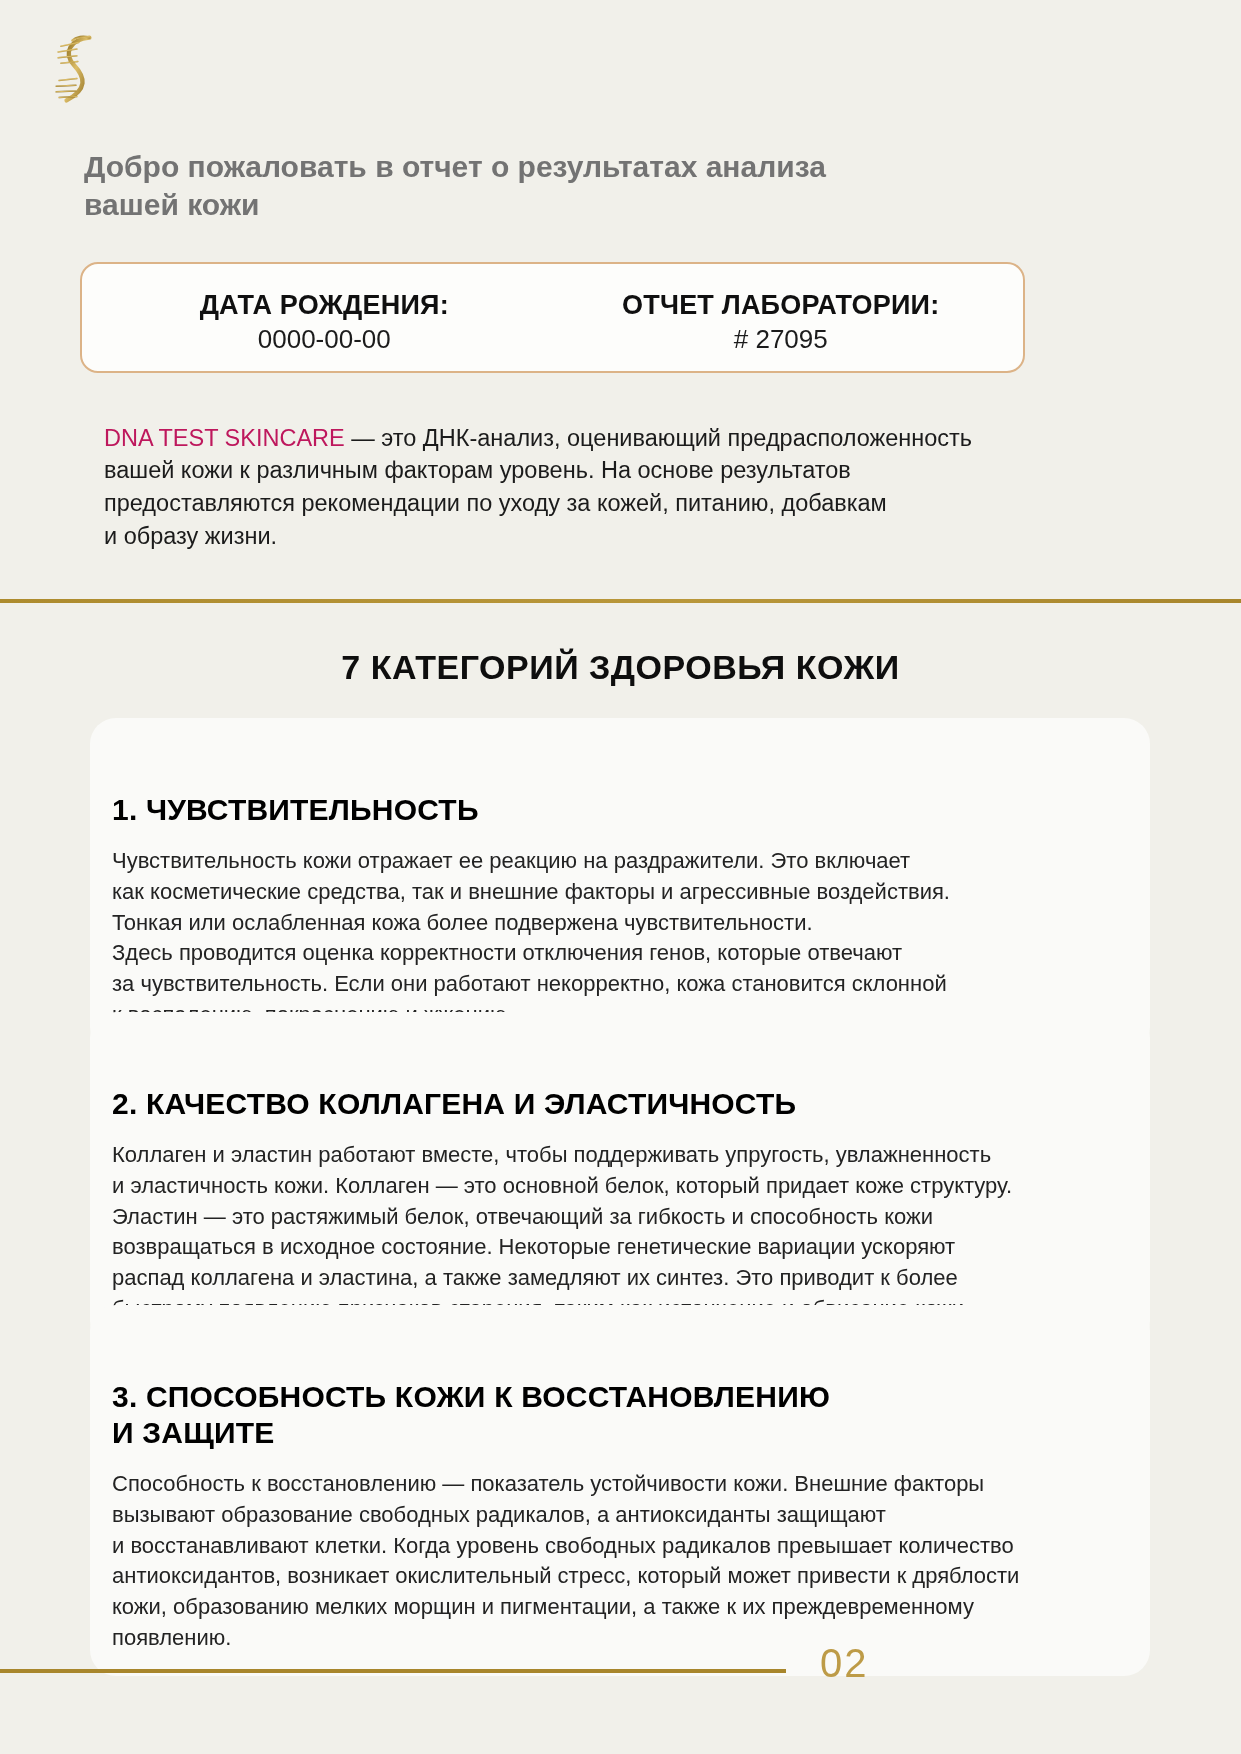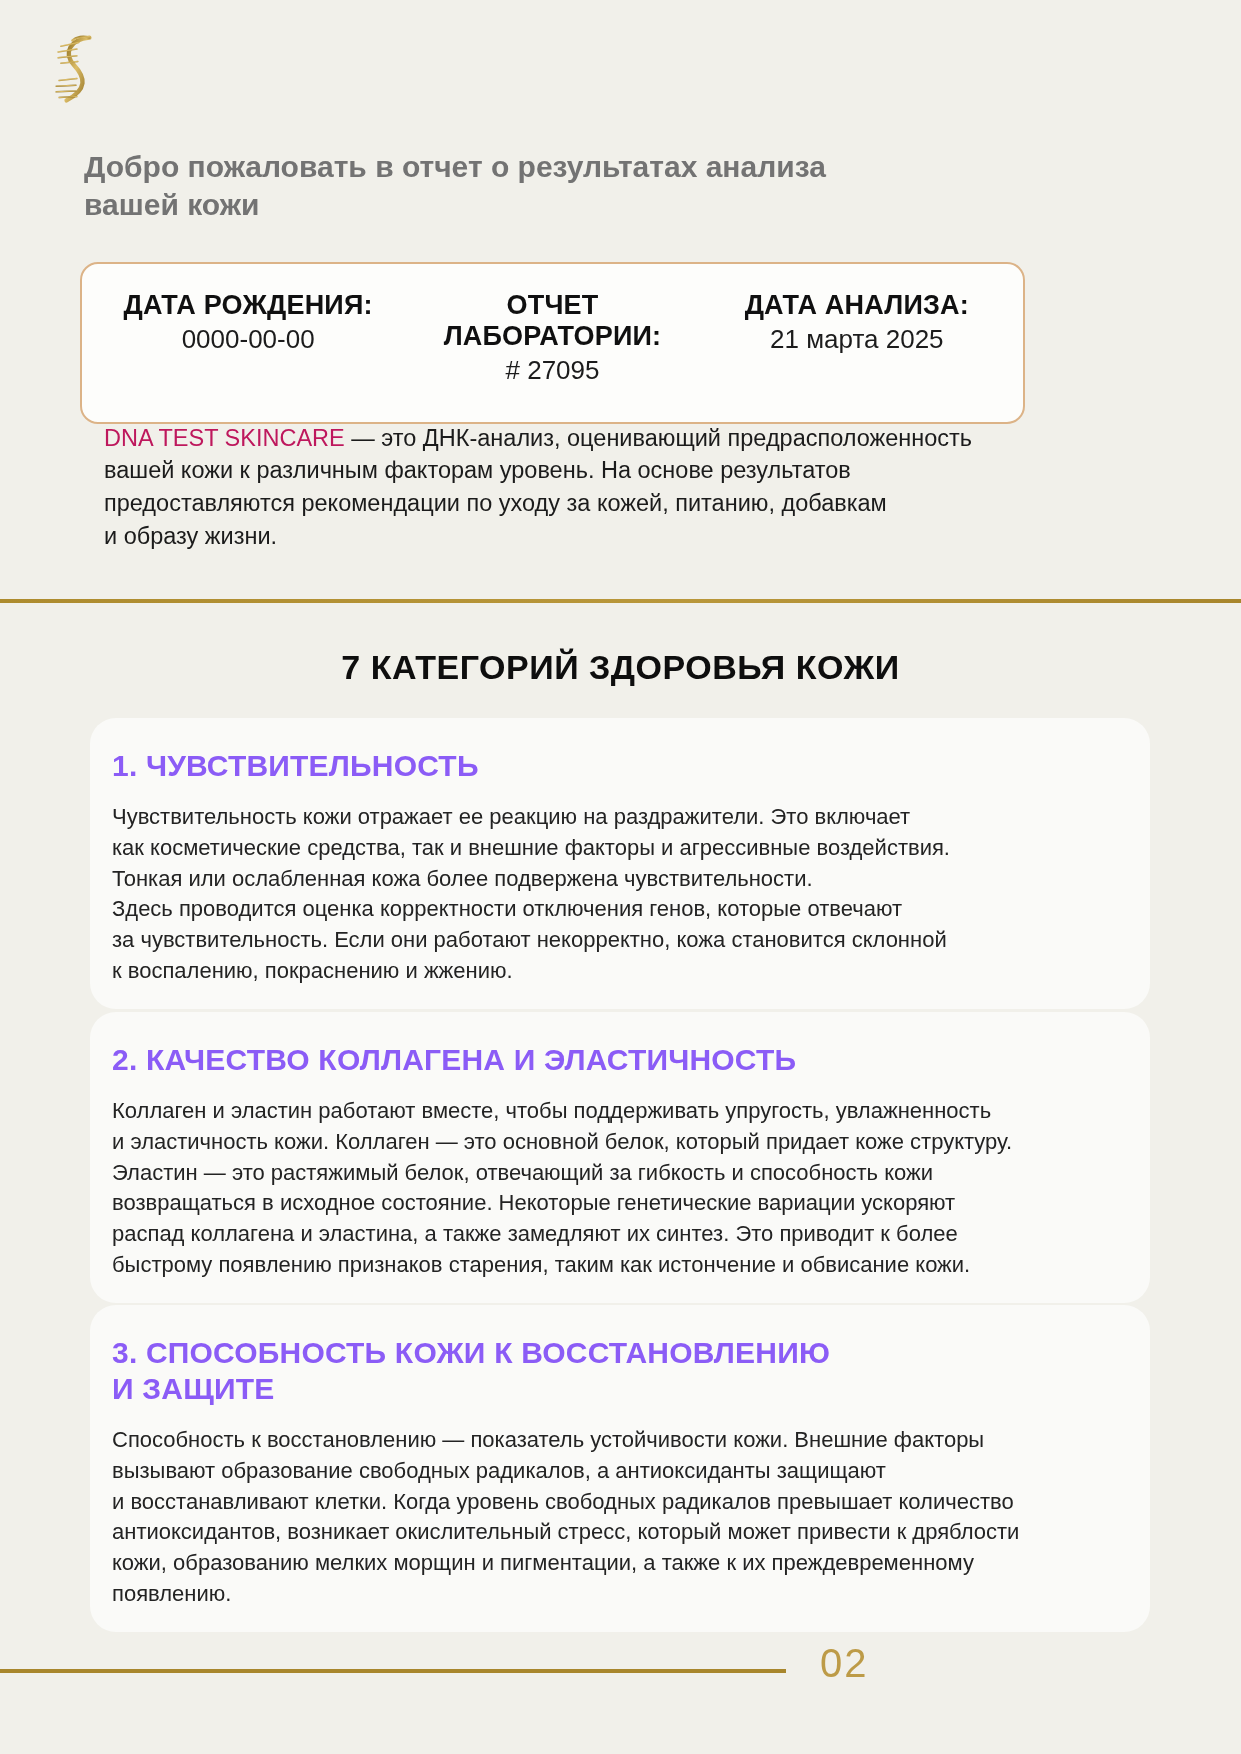--- a/index.html
+++ b/index.html
@@ -23,21 +23,21 @@
     font-size:30px;font-weight:700;line-height:1.28;color:#737373;
     white-space:pre-line;
   }
   .info-box{
     position:absolute;left:80px;top:262px;width:945px;
     box-sizing:border-box;
     background:#fdfdfb;
     border:2px solid #dcb387;
     border-radius:18px;
     display:flex;align-items:flex-start;
-    padding:26px 14px 36px 14px;
+    padding:26px 14px 16px 14px;
   }
   .info-field{flex:1;text-align:center;}
   .info-label{font-size:27px;font-weight:700;color:#101010;letter-spacing:0.2px;}
   .info-value{font-size:26px;font-weight:400;color:#1c1c1c;margin-top:3px;}
   .intro{
     position:absolute;left:104px;top:398px;width:965px;
     font-size:23.5px;line-height:1.4;color:#1b1b1b;
     white-space:pre-line;
   }
   .intro b{font-weight:400;color:#be185d;}
@@ -55,21 +55,21 @@
     box-sizing:border-box;
     background:#fafaf8;
     border-radius:26px;
     padding:30px 34px 22px 22px;
   }
   .card-1{top:718px;}
   .card-2{top:1012px;}
   .card-3{top:1305px;}
   .card-title{
     font-size:30px;font-weight:800;letter-spacing:0.2px;line-height:1.2;
-    color:#8b5cf6;white-space:pre-line;
+    color:#000000;white-space:pre-line;margin-top:44px;
   }
   .card-text{
     margin-top:18px;
     font-size:22px;line-height:1.4;color:#232323;
     white-space:pre-line;
   }
   .footer-rule{
     position:absolute;left:0;top:1669px;width:786px;height:4px;
     background:#a8862c;
   }
@@ -112,24 +112,20 @@
 
   <div class="info-box">
     <div class="info-field">
       <div class="info-label">ДАТА РОЖДЕНИЯ:</div>
       <div class="info-value">0000-00-00</div>
     </div>
     <div class="info-field">
       <div class="info-label">ОТЧЕТ ЛАБОРАТОРИИ:</div>
       <div class="info-value"># 27095</div>
     </div>
-    <div class="info-field">
-      <div class="info-label">ДАТА АНАЛИЗА:</div>
-      <div class="info-value">21 марта 2025</div>
-    </div>
   </div>
 
   <p class="intro"><b>DNA TEST SKINCARE</b><span> — это ДНК-анализ, оценивающий предрасположенность
 вашей кожи к различным факторам уровень. На основе результатов
 предоставляются рекомендации по уходу за кожей, питанию, добавкам
 и образу жизни.</span></p>
 
   <div class="divider"></div>
 
   <div class="section-heading">7 КАТЕГОРИЙ ЗДОРОВЬЯ КОЖИ</div>

